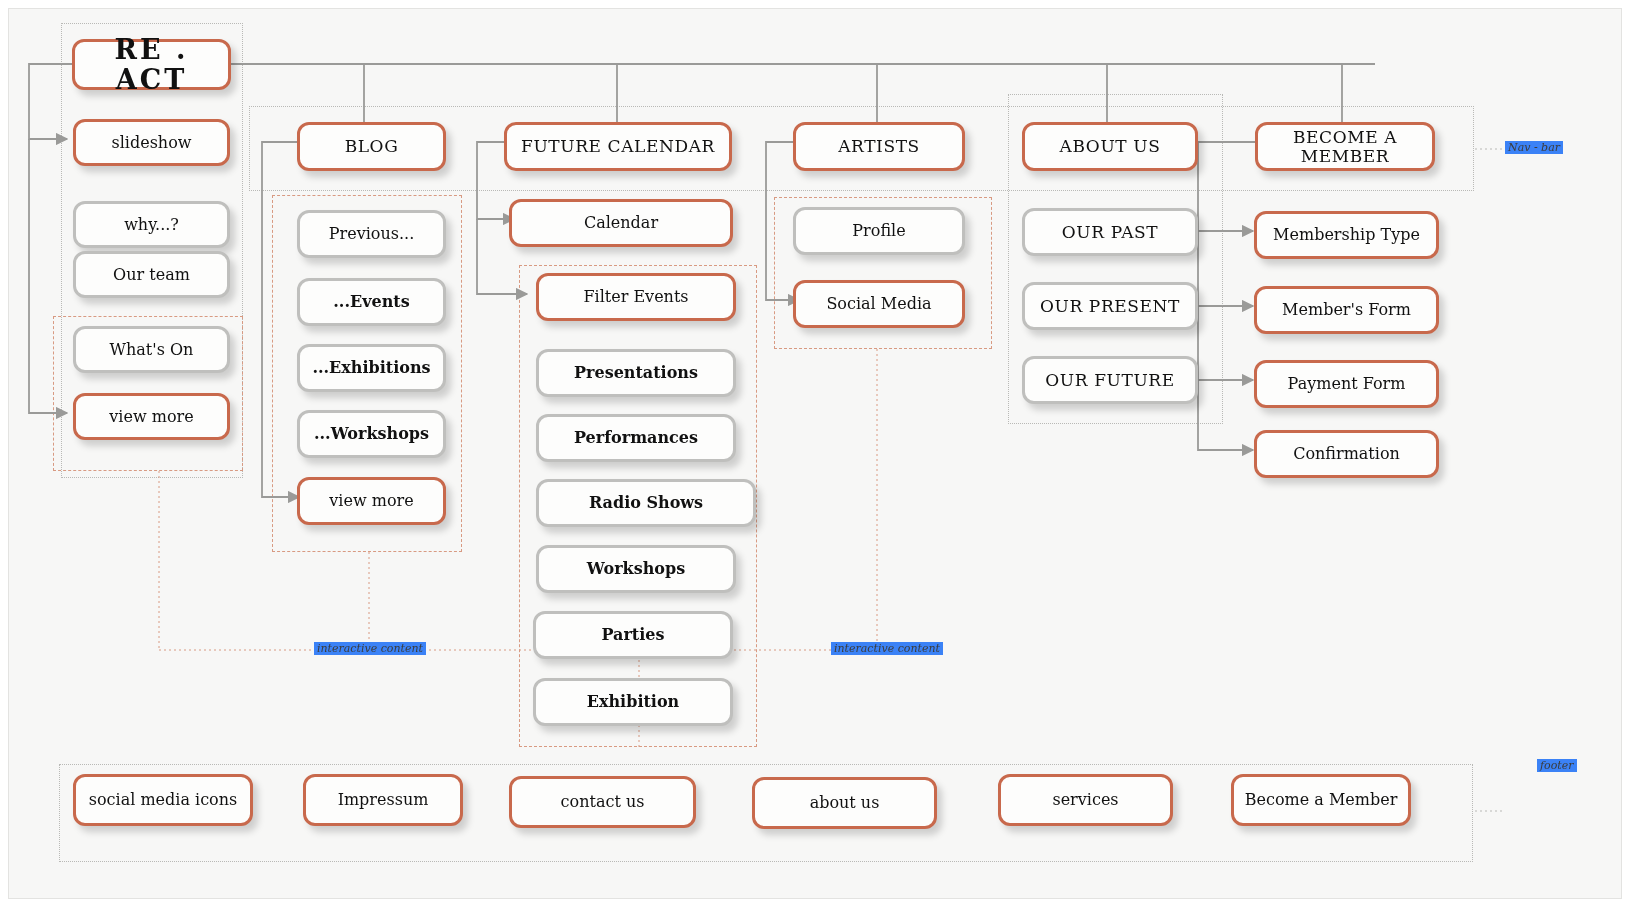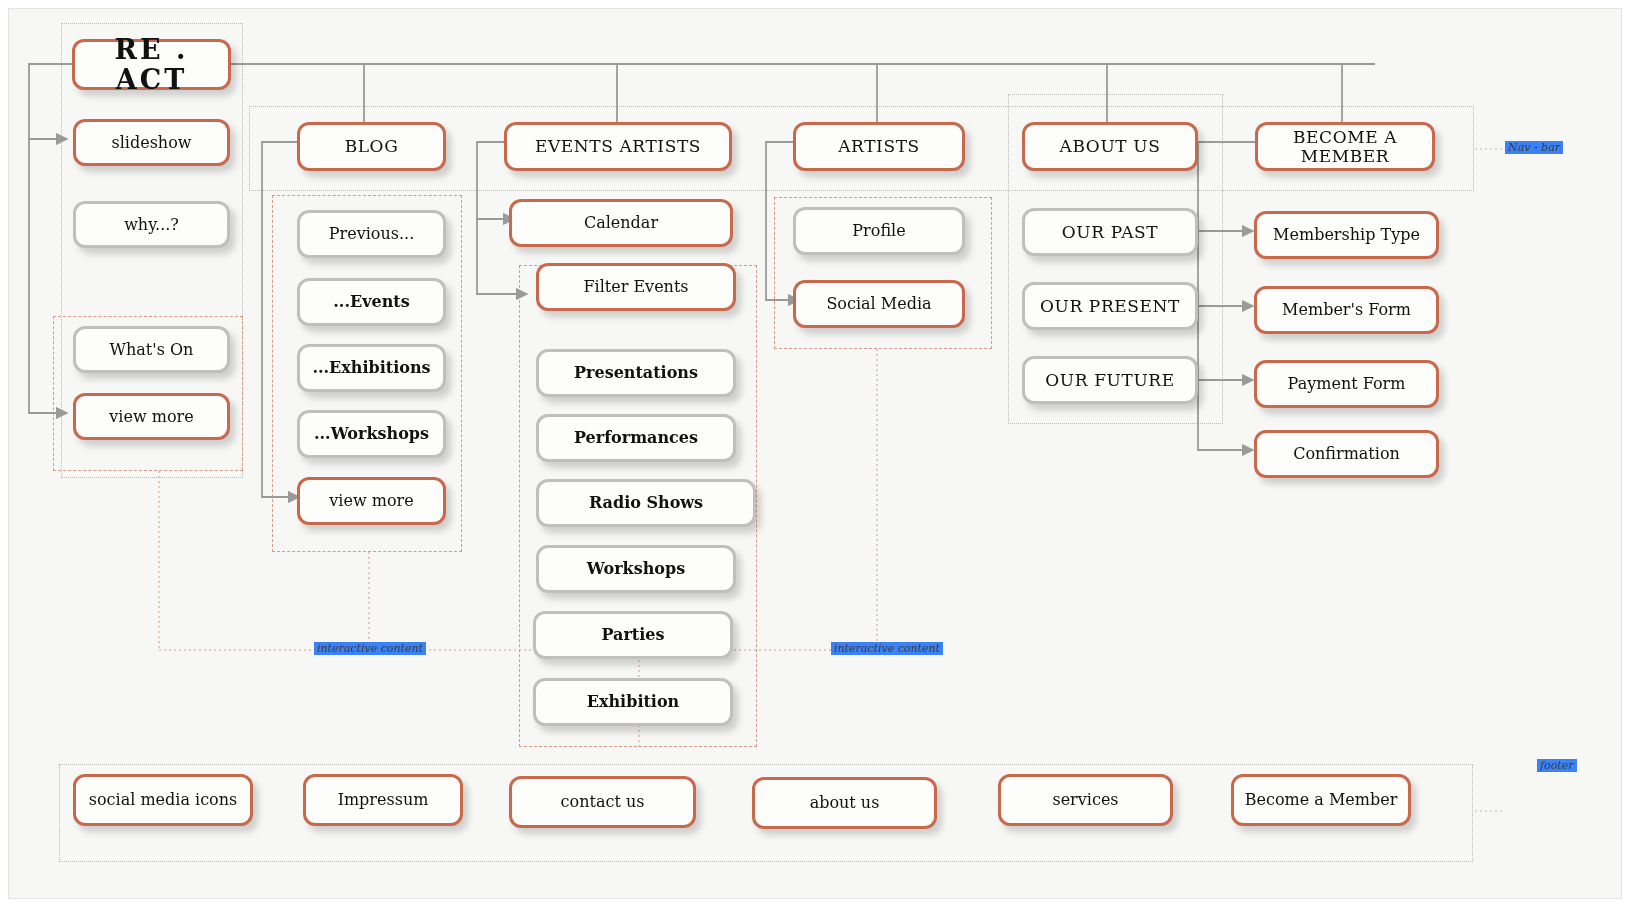--- a/index.html
+++ b/index.html
@@ -116,37 +116,38 @@
       <path d="M 360 543 L 360 641"></path>
       <path d="M 630 738 L 630 641"></path>
       <path d="M 868 340 L 868 641"></path>
     </g>
   </svg>
 
   <div class="node accent logo" style="left:63px;top:30px;width:159px;height:51px;">RE . ACT</div>
 
   <div class="node accent lbl" style="left:64px;top:110px;width:157px;height:47px;">slideshow</div>
   <div class="node lbl" style="left:64px;top:192px;width:157px;height:47px;">why...?</div>
+  <div class="node lbl" style="left:64px;top:242px;width:157px;height:47px;">Our team</div>
   <div class="node lbl" style="left:64px;top:317px;width:157px;height:47px;">What's On</div>
   <div class="node accent lbl" style="left:64px;top:384px;width:157px;height:47px;">view more</div>
 
   <div class="node accent cap" style="left:288px; top:113px;width:149px;height:49px;">BLOG</div>
-  <div class="node accent cap" style="left:495px; top:113px;width:228px;height:49px;">EVENTS ARTISTS</div>
+  <div class="node accent cap" style="left:495px; top:113px;width:228px;height:49px;">FUTURE CALENDAR</div>
   <div class="node accent cap" style="left:784px; top:113px;width:172px;height:49px;">ARTISTS</div>
   <div class="node accent cap" style="left:1013px;top:113px;width:176px;height:49px;">ABOUT US</div>
   <div class="node accent cap" style="left:1246px;top:113px;width:180px;height:49px;">BECOME A MEMBER</div>
 
   <div class="node lbl" style="left:288px;top:201px;width:149px;height:48px;">Previous...</div>
   <div class="node lbl2" style="left:288px;top:269px;width:149px;height:48px;">...Events</div>
   <div class="node lbl2" style="left:288px;top:335px;width:149px;height:48px;">...Exhibitions</div>
   <div class="node lbl2" style="left:288px;top:401px;width:149px;height:48px;">...Workshops</div>
   <div class="node accent lbl" style="left:288px;top:468px;width:149px;height:48px;">view more</div>
 
   <div class="node accent lbl" style="left:500px;top:190px;width:224px;height:48px;">Calendar</div>
-  <div class="node accent lbl" style="left:527px;top:254px;width:200px;height:48px;">Filter Events</div>
+  <div class="node accent lbl" style="left:527px;top:264px;width:200px;height:48px;">Filter Events</div>
   <div class="node lbl2" style="left:527px;top:340px;width:200px;height:48px;">Presentations</div>
   <div class="node lbl2" style="left:527px;top:405px;width:200px;height:48px;">Performances</div>
   <div class="node lbl2" style="left:527px;top:470px;width:220px;height:48px;">Radio Shows</div>
   <div class="node lbl2" style="left:527px;top:536px;width:200px;height:48px;">Workshops</div>
   <div class="node lbl2" style="left:524px;top:602px;width:200px;height:48px;">Parties</div>
   <div class="node lbl2" style="left:524px;top:669px;width:200px;height:48px;">Exhibition</div>
 
   <div class="node lbl" style="left:784px;top:198px;width:172px;height:48px;">Profile</div>
   <div class="node accent lbl" style="left:784px;top:271px;width:172px;height:48px;">Social Media</div>
 

